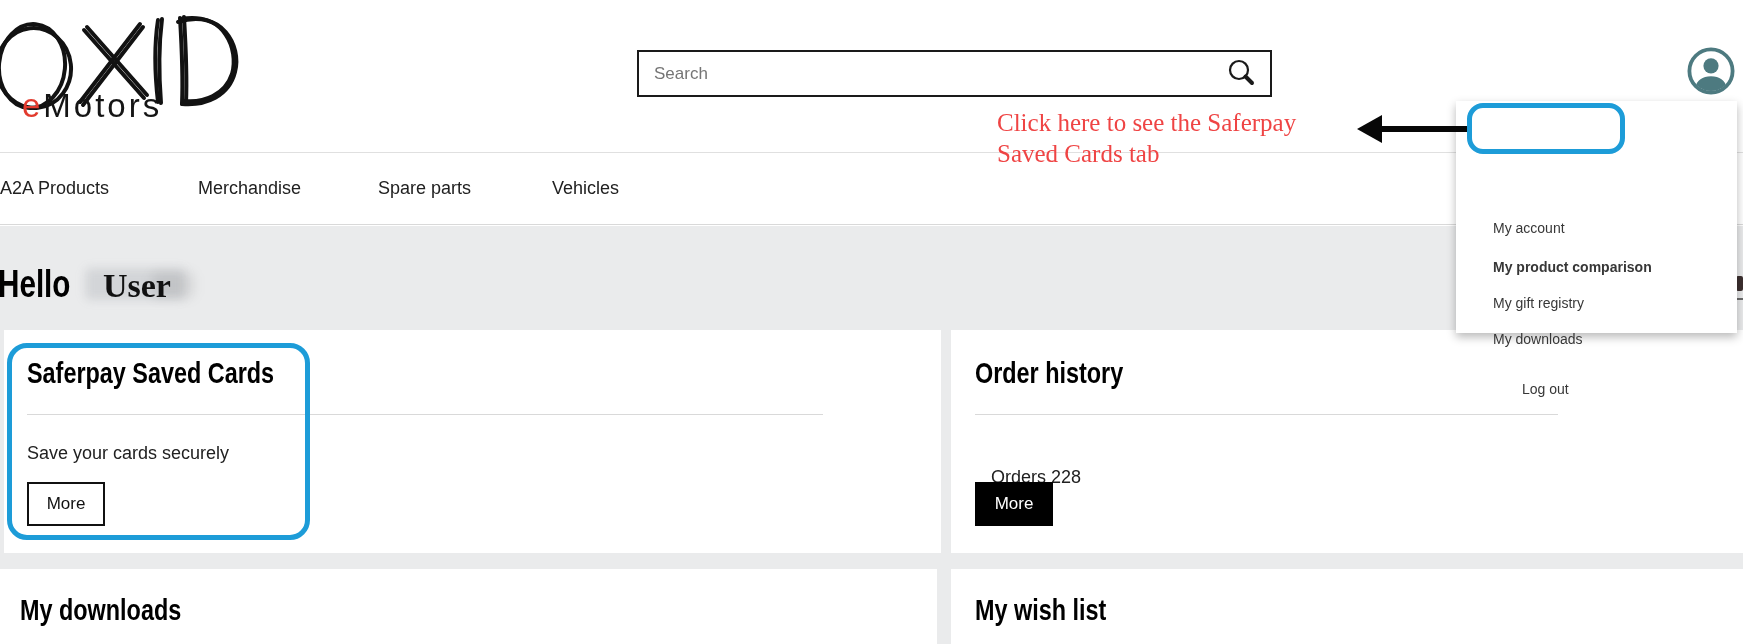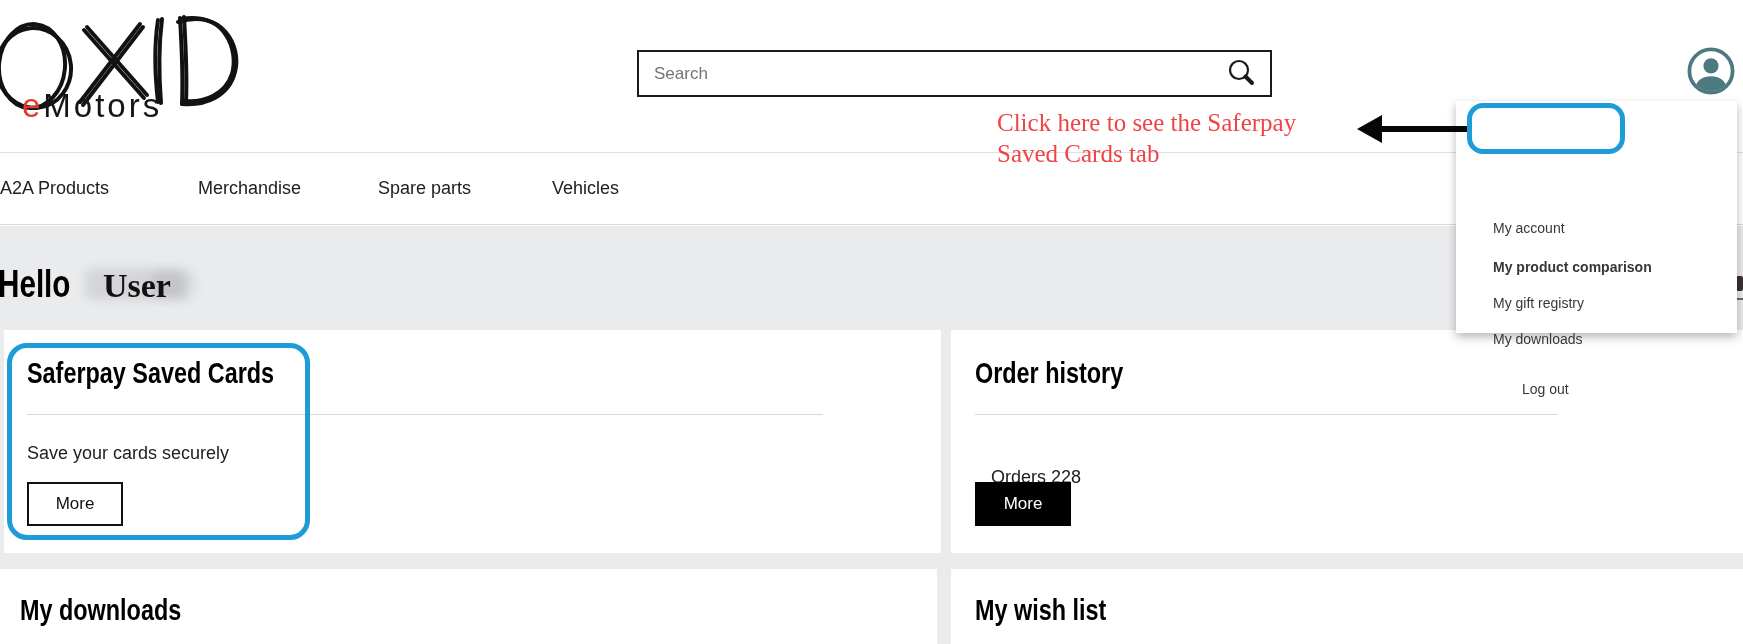--- a/index.html
+++ b/index.html
@@ -31,21 +31,21 @@
   
   .band { left:0; top:226px; width:1743px; height:418px; background:#eaebec; z-index:0; }
   .card { background:#fff; z-index:1; }
   .card-l1 { left:4px;   top:330px; width:937px; height:223px; }
   .card-r1 { left:951px; top:330px; width:792px; height:223px; }
   .card-l2 { left:0;   top:569px; width:937px; height:75px; }
   .card-r2 { left:951px; top:569px; width:792px; height:75px; }
   .card-title { position:absolute; top:26px; font-size:30px; }
   .divider { position:absolute; top:84px; height:1px; background:#d9d9d9; }
   .card-body { position:absolute; top:113px; font-size:18px; color:#212121; }
-  .btn-more { position:absolute; top:152px; width:96px; height:44px; font-size:17px;
+  .btn-more { position:absolute; top:152px; width:78px; height:44px; font-size:17px;
               display:flex; align-items:center; justify-content:center; cursor:pointer;
               font-family:"Liberation Sans",sans-serif; }
   .btn-outline { background:#fff; border:2px solid #111; color:#111; }
   .btn-solid { background:#000; border:none; color:#fff; }
 
   
   .greet { left:-2px; top:263px; z-index:2; display:flex; align-items:baseline; }
   .greet-hello { font-size:38px; }
   .greet-name { font-family:"Liberation Serif",serif; font-weight:700; font-size:34px;
                 color:#111; margin-left:12px; }

